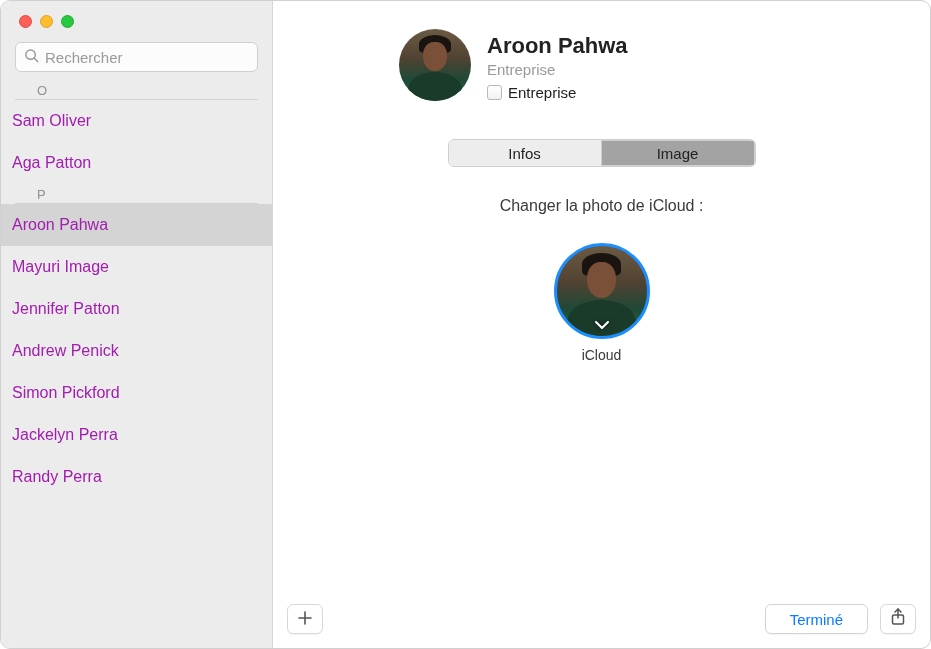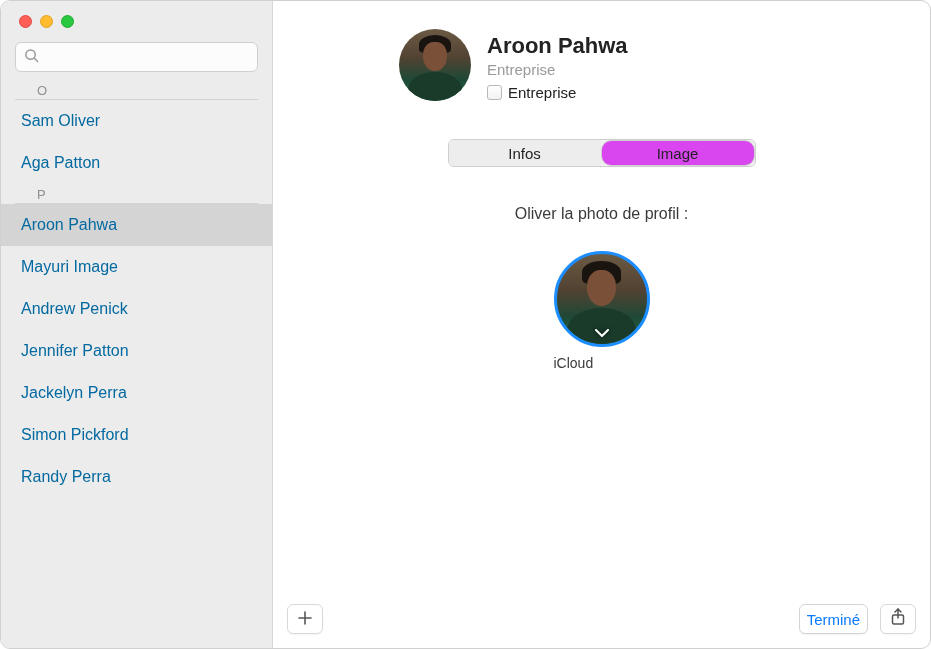--- a/index.html
+++ b/index.html
@@ -67,23 +67,23 @@
     .section-header {
       padding: 3px 18px 1px 22px;
       font-size: 13px;
       color: #909090;
       font-weight: 400;
       border-bottom: 1px solid #d3d3d3;
       margin: 0 14px 0 14px;
     }
     .list { flex: 1; overflow-y: auto; }
     .contact-item {
-      padding: 12px 20px;
+      padding: 12px 11px;
       font-size: 16px;
-      color: #0369a1;
+      color: #a21caf;
       cursor: default;
     }
     .contact-item.selected {
       background: #d4d4d4;
     }
 
     .main {
       flex: 1;
       position: relative;
       display: flex;
@@ -160,54 +160,55 @@
     }
     .company-label {
       font-size: 15px;
       color: #222;
     }
 
     .seg-control {
       display: flex;
       width: 308px;
       height: 28px;
-      margin: 38px auto 8px auto;
+      margin: 38px auto 0 auto;
       border: 1px solid #cfcfcf;
       border-radius: 6px;
       overflow: hidden;
       background: #f2f2f2;
     }
     .seg-item {
       flex: 1;
       display: flex;
       align-items: center;
       justify-content: center;
       font-size: 15px;
       color: #222;
       cursor: default;
     }
     .seg-item.active {
-      background: #d946ef;
-      border-radius: 9px;
+      background: #a3a3a3;
+      border-radius: 0;
       margin: 1px;
       box-shadow: 0 0 0 1px #cfcfcf;
     }
     .seg-item.inactive {
       background: #ededed;
     }
 
     .change-label {
       text-align: center;
       font-size: 16px;
       color: #3a3a3a;
       margin-top: 30px;
     }
 
     .profile-thumb-wrap {
       margin: 28px auto 0 auto;
+      text-align: center;
     }
     .profile-thumb {
       width: 96px;
       height: 96px;
       border-radius: 50%;
       border: 3px solid #1c8eff;
       position: relative;
       margin: 0 auto;
       overflow: hidden;
       background: linear-gradient(180deg, #6b5a44 0%, #524232 40%, #1e4936 70%, #2a6a4a 100%);
@@ -248,21 +249,21 @@
       display: flex;
       align-items: center;
       justify-content: center;
       font-size: 22px;
       color: #555;
       box-shadow: 0 1px 1px rgba(0,0,0,0.04);
     }
     .spacer { flex: 1; }
     .done-btn {
       height: 30px;
-      padding: 0 7px;
+      padding: 0 24px;
       border: 1px solid #d4d4d4;
       border-radius: 6px;
       background: #fff;
       color: #0a7aff;
       font-size: 15px;
       display: flex;
       align-items: center;
       box-shadow: 0 1px 1px rgba(0,0,0,0.04);
     }
     .share-btn {
@@ -291,36 +292,37 @@
     </div>
 
     <div class="search-wrap">
       <div class="search-field">
         <span>
           <svg width="15" height="15" viewBox="0 0 16 16" fill="none">
             <circle cx="7" cy="7" r="5" stroke="#9a9a9a" stroke-width="1.6"></circle>
             <line x1="11" y1="11" x2="14.5" y2="14.5" stroke="#9a9a9a" stroke-width="1.6" stroke-linecap="round"></line>
           </svg>
         </span>
+        <input type="text" placeholder="Rechercher" style="">
       </div>
     </div>
 
     <div class="list">
 
       <div class="section-header">O</div>
       <div class="contact-item">Sam Oliver</div>
       <div class="contact-item">Aga Patton</div>
 
       <div class="section-header">P</div>
       <div class="contact-item selected">Aroon Pahwa</div>
       <div class="contact-item">Mayuri Image</div>
+      <div class="contact-item">Jennifer Patton</div>
       <div class="contact-item">Andrew Penick</div>
-      <div class="contact-item">Jennifer Patton</div>
+      <div class="contact-item">Simon Pickford</div>
       <div class="contact-item">Jackelyn Perra</div>
-      <div class="contact-item">Simon Pickford</div>
       <div class="contact-item">Randy Perra</div>
     </div>
   </div>
 
   <div class="main">
 
     <div class="card-header">
       <div class="avatar-large">
         <div class="avatar-hair"></div>
         <div class="avatar-face"></div>
@@ -334,21 +336,21 @@
           <span class="company-label">Entreprise</span>
         </div>
       </div>
     </div>
 
     <div class="seg-control">
       <div class="seg-item inactive">Infos</div>
       <div class="seg-item active">Image</div>
     </div>
 
-    <div class="change-label">Oliver la photo de profil :</div>
+    <div class="change-label">Changer la photo de iCloud :</div>
 
     <div class="profile-thumb-wrap">
       <div class="profile-thumb">
         <div class="avatar-hair"></div>
         <div class="avatar-face"></div>
         <div class="avatar-body"></div>
         <div class="thumb-chevron">
           <svg width="14" height="10" viewBox="0 0 14 10">
             <path d="M1 2 L7 8 L13 2" stroke="#fff" stroke-width="2" fill="none" stroke-linecap="round" stroke-linejoin="round"></path>
           </svg>

